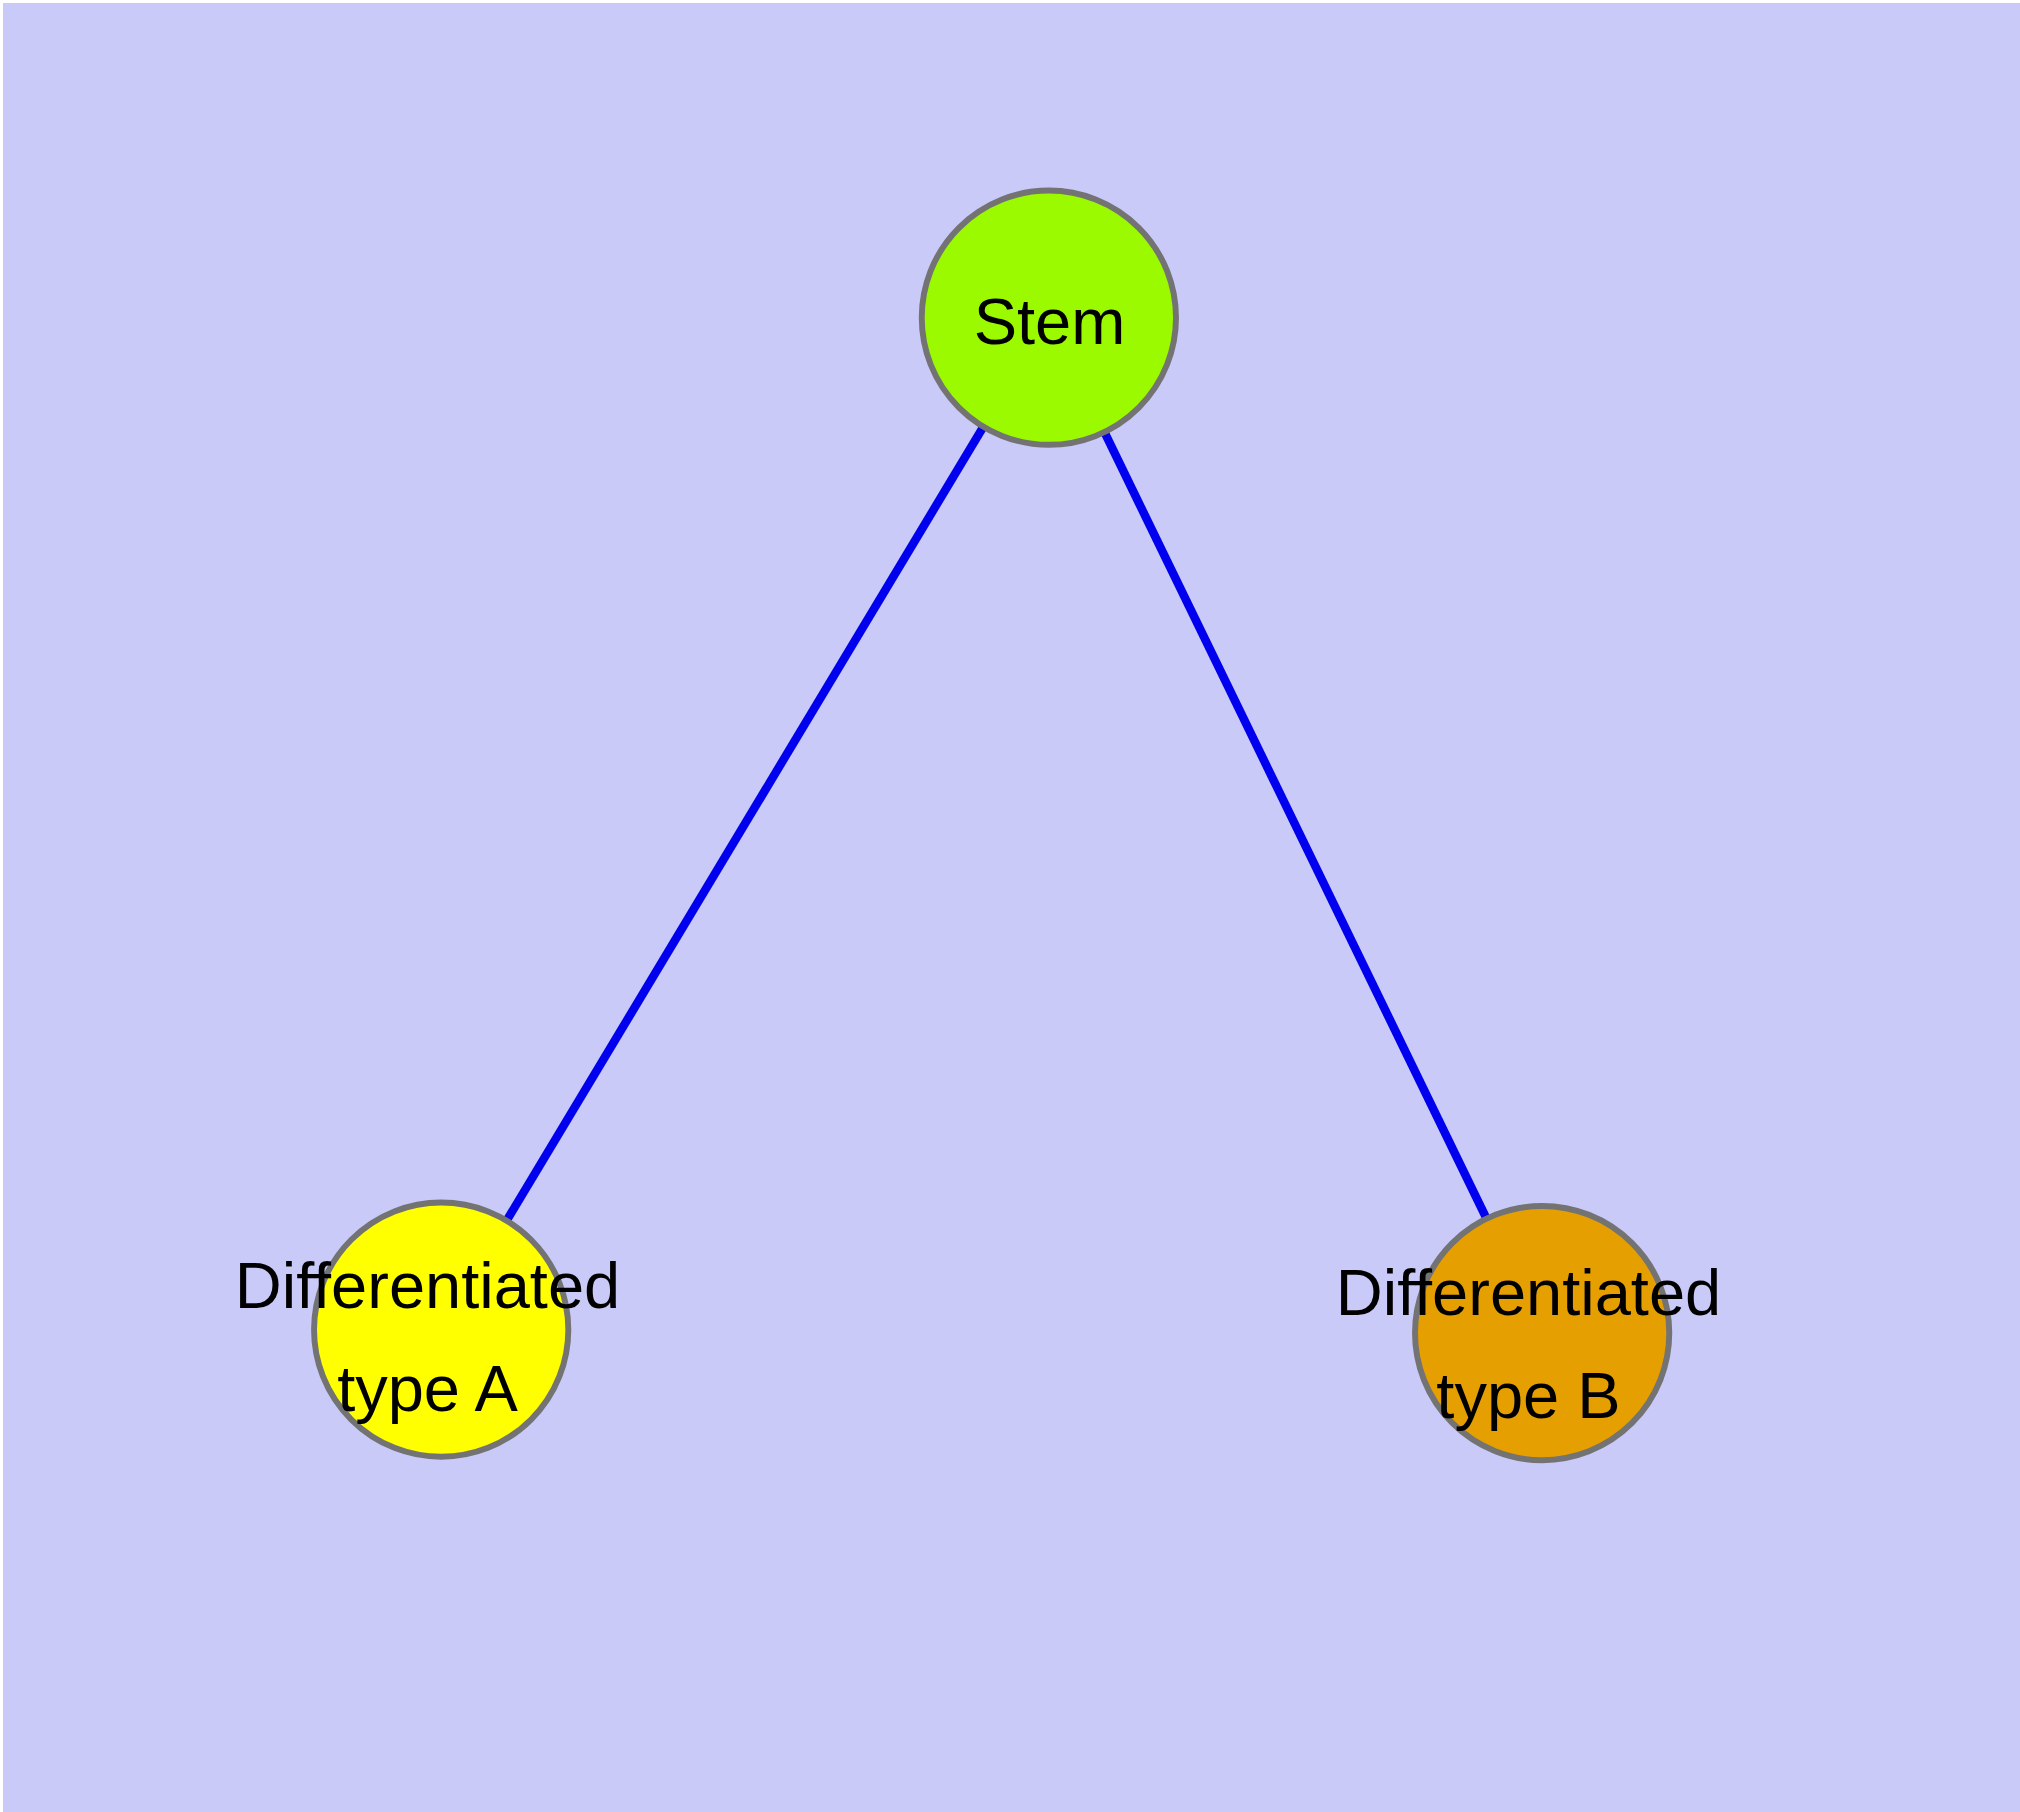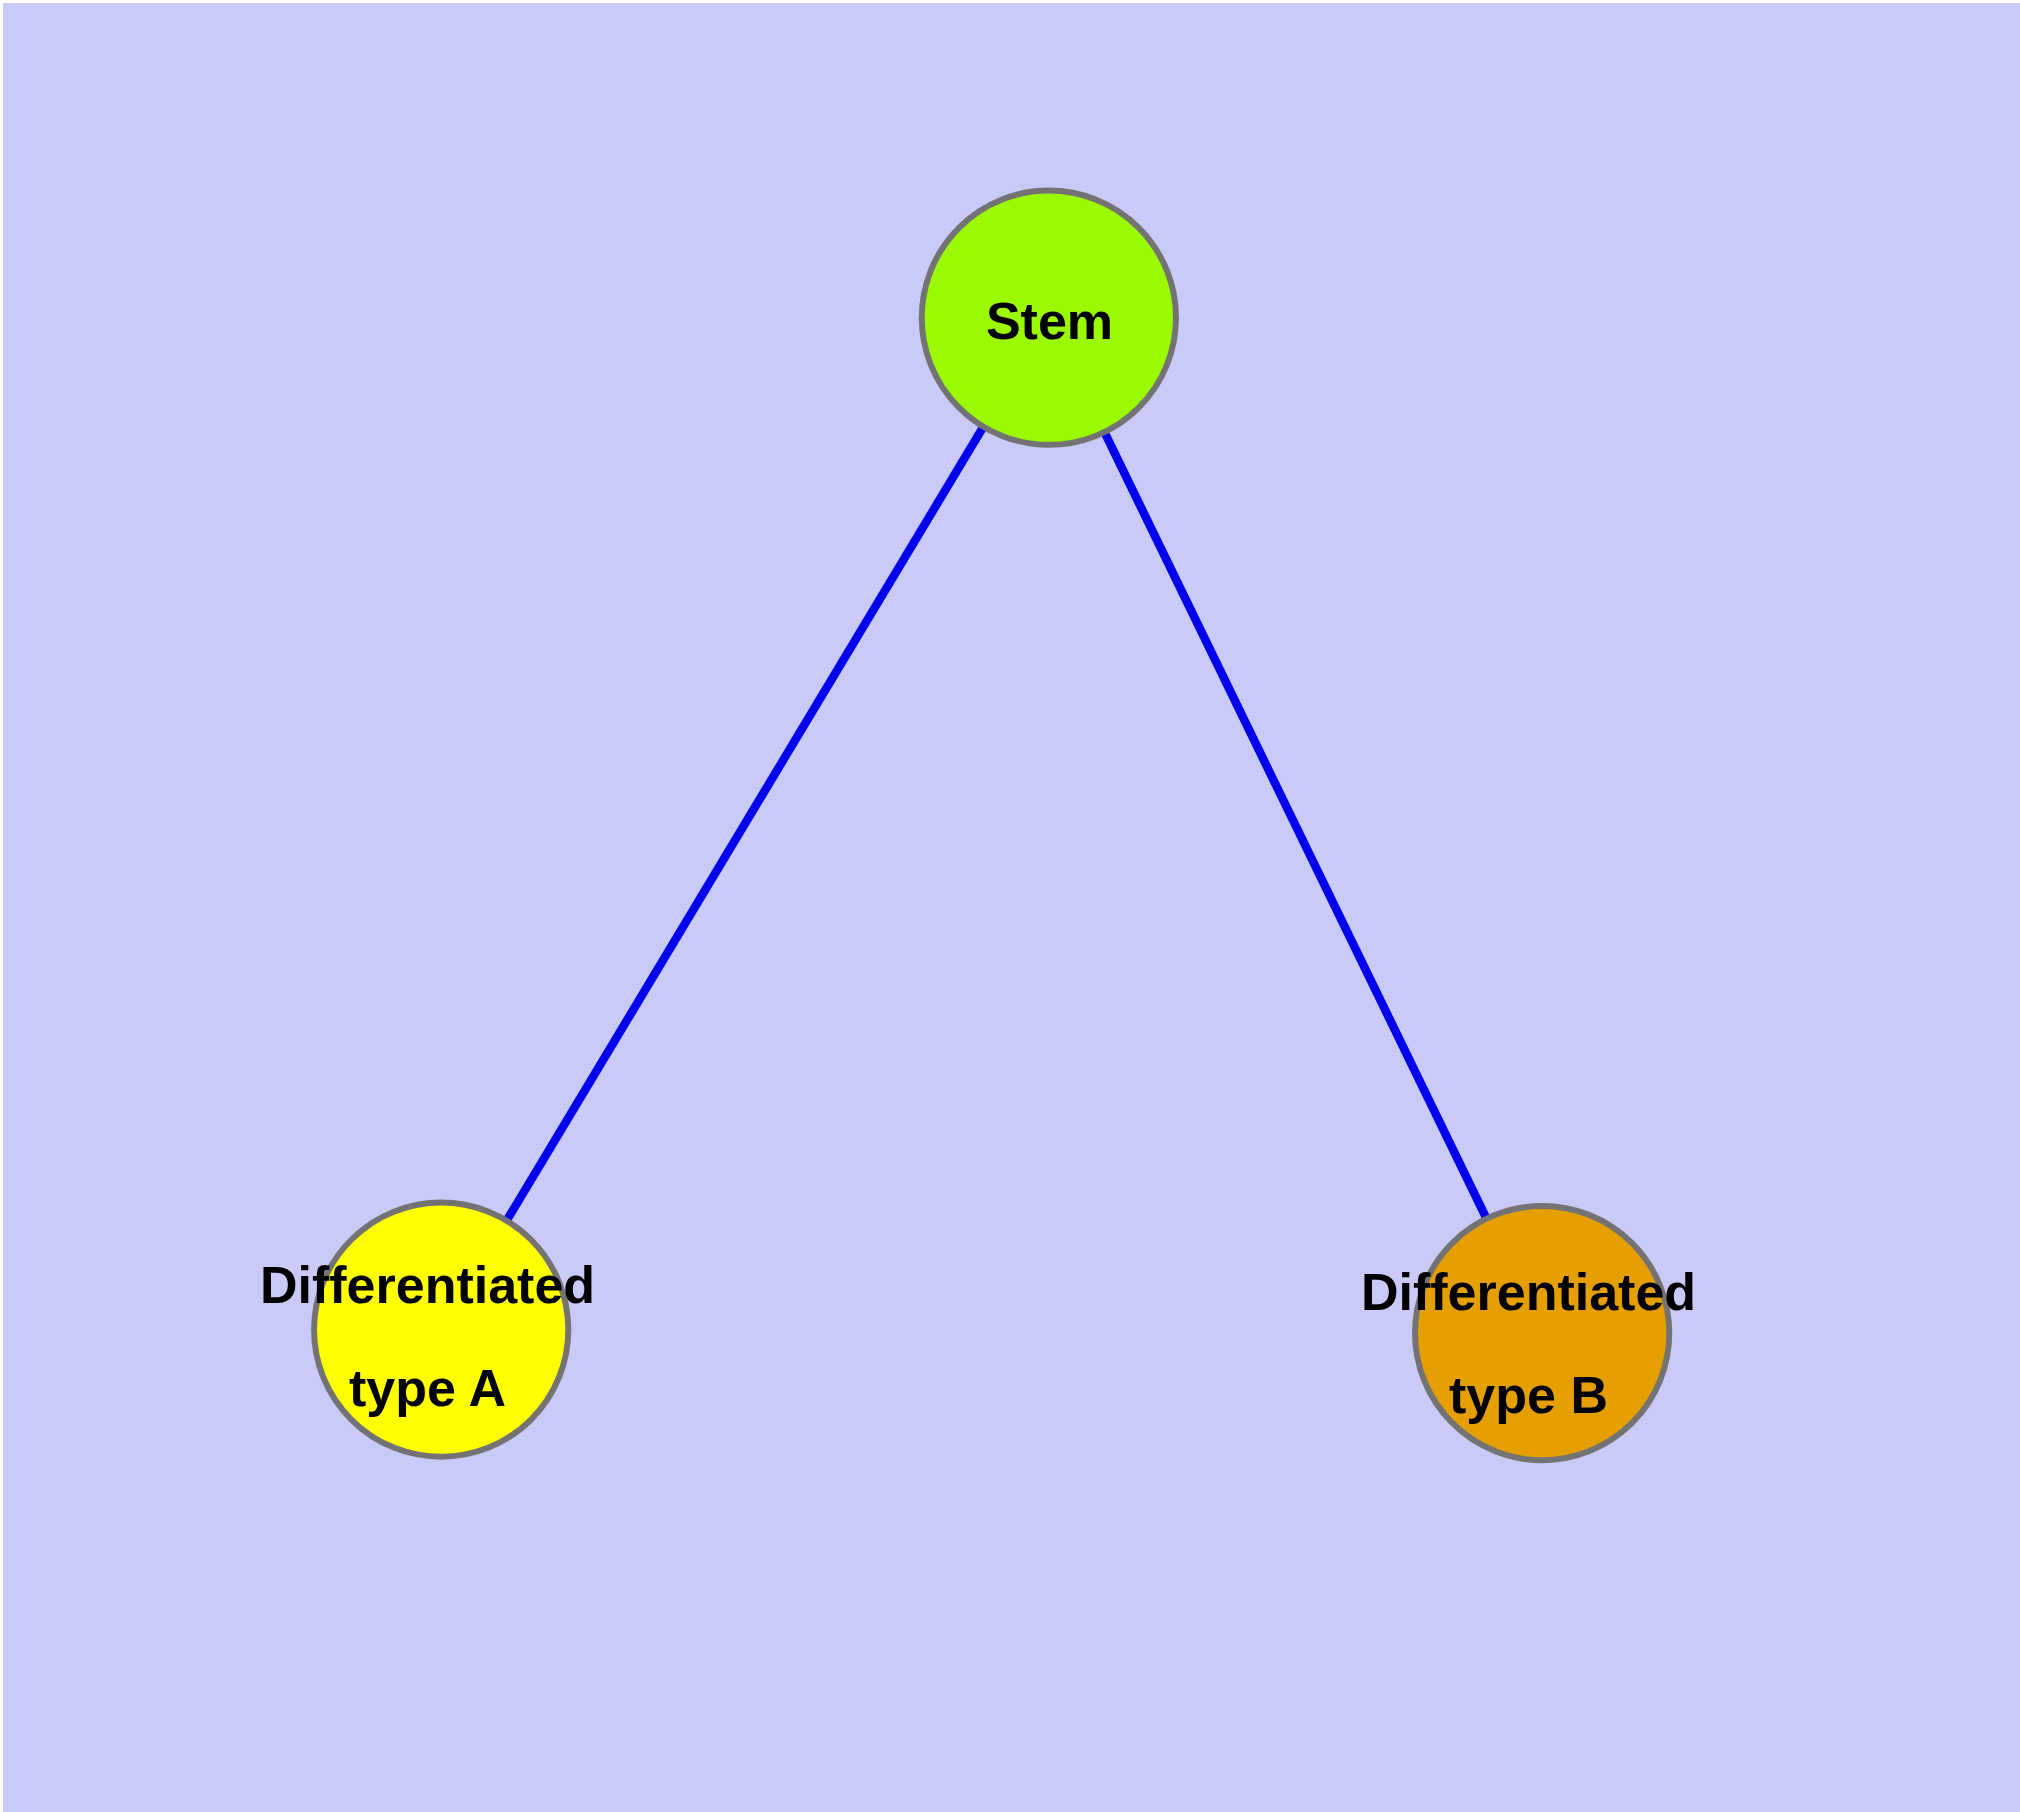--- a/index.html
+++ b/index.html
@@ -30,22 +30,22 @@
     left: 0;
     top: 0;
     width: 100%;
     height: 100%;
     display: block;
   }
   .node-label {
     position: absolute;
     transform: translate(-50%, -50%);
     color: #000000;
-    font-size: 52px;
-    font-weight: bold;
+    font-size: 65px;
+    font-weight: normal;
     line-height: 103px;
     text-align: center;
     white-space: pre-line;
     letter-spacing: 0;
     user-select: none;
   }
   .label-stem   { left: 1047px; top: 318px;  }
   .label-type-a { left: 425px;  top: 1334px; }
   .label-type-b { left: 1526px; top: 1341px; }
 </style>

